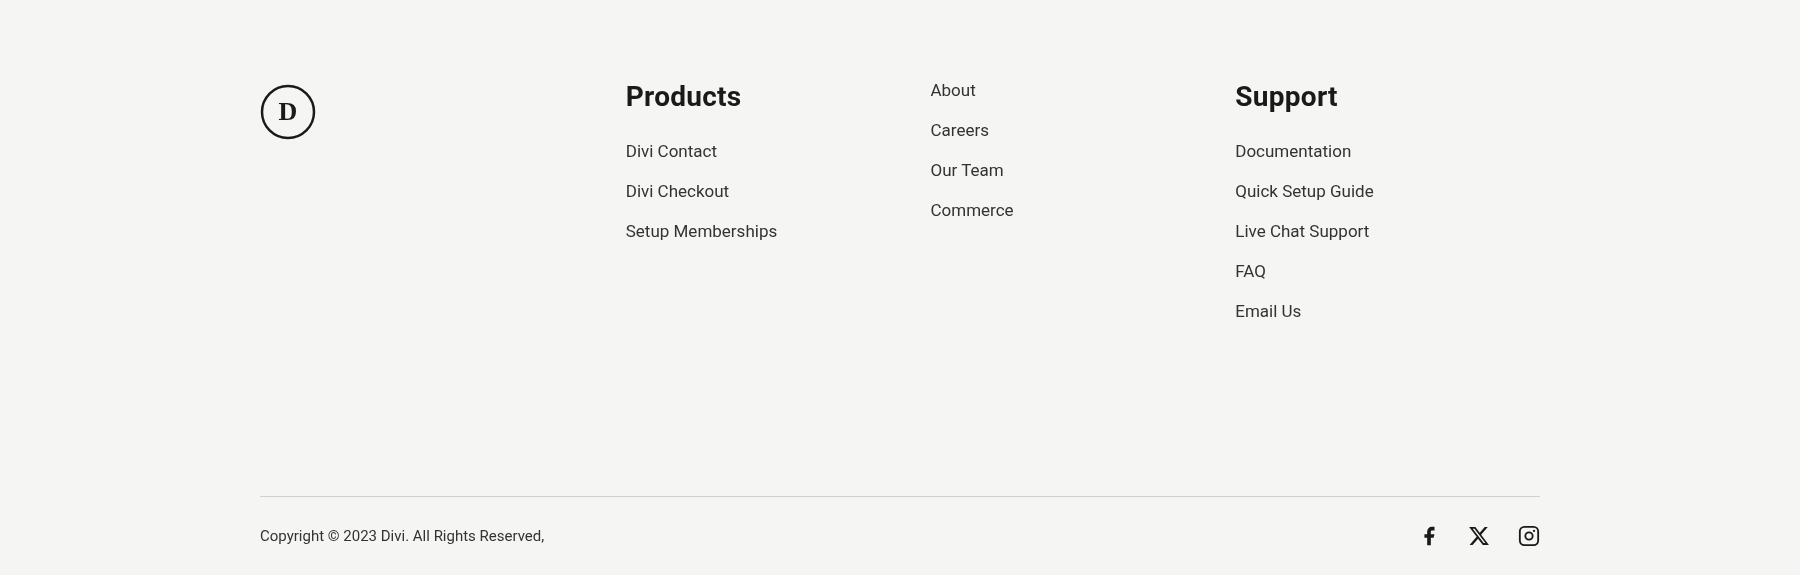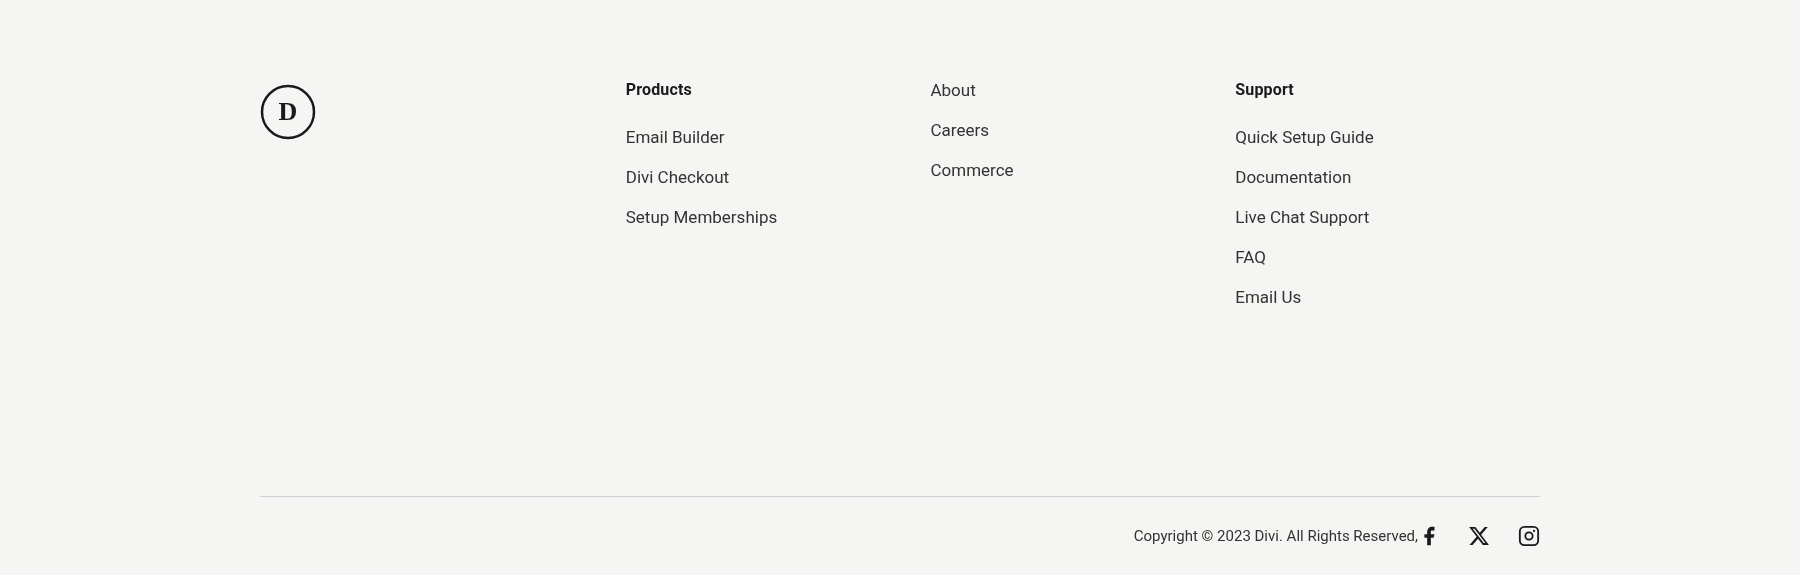--- a/index.html
+++ b/index.html
@@ -43,21 +43,21 @@
     }
 
     .footer-column {
       flex: 1;
       display: flex;
       flex-direction: column;
       gap: 0;
     }
 
     .footer-column-title {
-      font-size: 16px;
+      font-size: 28px;
       font-weight: 700;
       color: #1a1a1a;
       margin-bottom: 28px;
       letter-spacing: 0.01em;
     }
 
     .footer-link {
       font-size: 17px;
       color: #333;
       text-decoration: none;
@@ -70,21 +70,21 @@
 
     .footer-divider {
       height: 1px;
       background-color: #d0d0d0;
       margin: 0 260px;
     }
 
     .footer-bottom {
       display: flex;
       align-items: center;
-      justify-content: flex-end;
+      justify-content: space-between;
       padding: 28px 260px;
     }
 
     .footer-copyright {
       font-size: 15px;
       color: #333;
       font-weight: 400;
     }
 
     .social-icons {
@@ -117,35 +117,36 @@
         <circle cx="28" cy="28" r="26" fill="none" stroke="#1a1a1a" stroke-width="2.5"></circle>
         <text x="28" y="36" text-anchor="middle" font-family="Georgia, serif" font-size="26" font-weight="700" fill="#1a1a1a">D</text>
       </svg>
     </div>
   </div>
 
   <div class="footer-columns">
 
     <div class="footer-column">
       <div class="footer-column-title">Products</div>
-      <a class="footer-link">Email Builder</a>
+      <a class="footer-link">Divi Contact</a>
       <a class="footer-link">Divi Checkout</a>
       <a class="footer-link">Setup Memberships</a>
     </div>
 
     <div class="footer-column">
       <a class="footer-link">About</a>
       <a class="footer-link">Careers</a>
+      <a class="footer-link">Our Team</a>
       <a class="footer-link">Commerce</a>
     </div>
 
     <div class="footer-column">
       <div class="footer-column-title">Support</div>
+      <a class="footer-link">Documentation</a>
       <a class="footer-link">Quick Setup Guide</a>
-      <a class="footer-link">Documentation</a>
       <a class="footer-link">Live Chat Support</a>
       <a class="footer-link">FAQ</a>
       <a class="footer-link">Email Us</a>
     </div>
   </div>
 </div>
 
 <div class="footer-divider"></div>
 
 <div class="footer-bottom">

